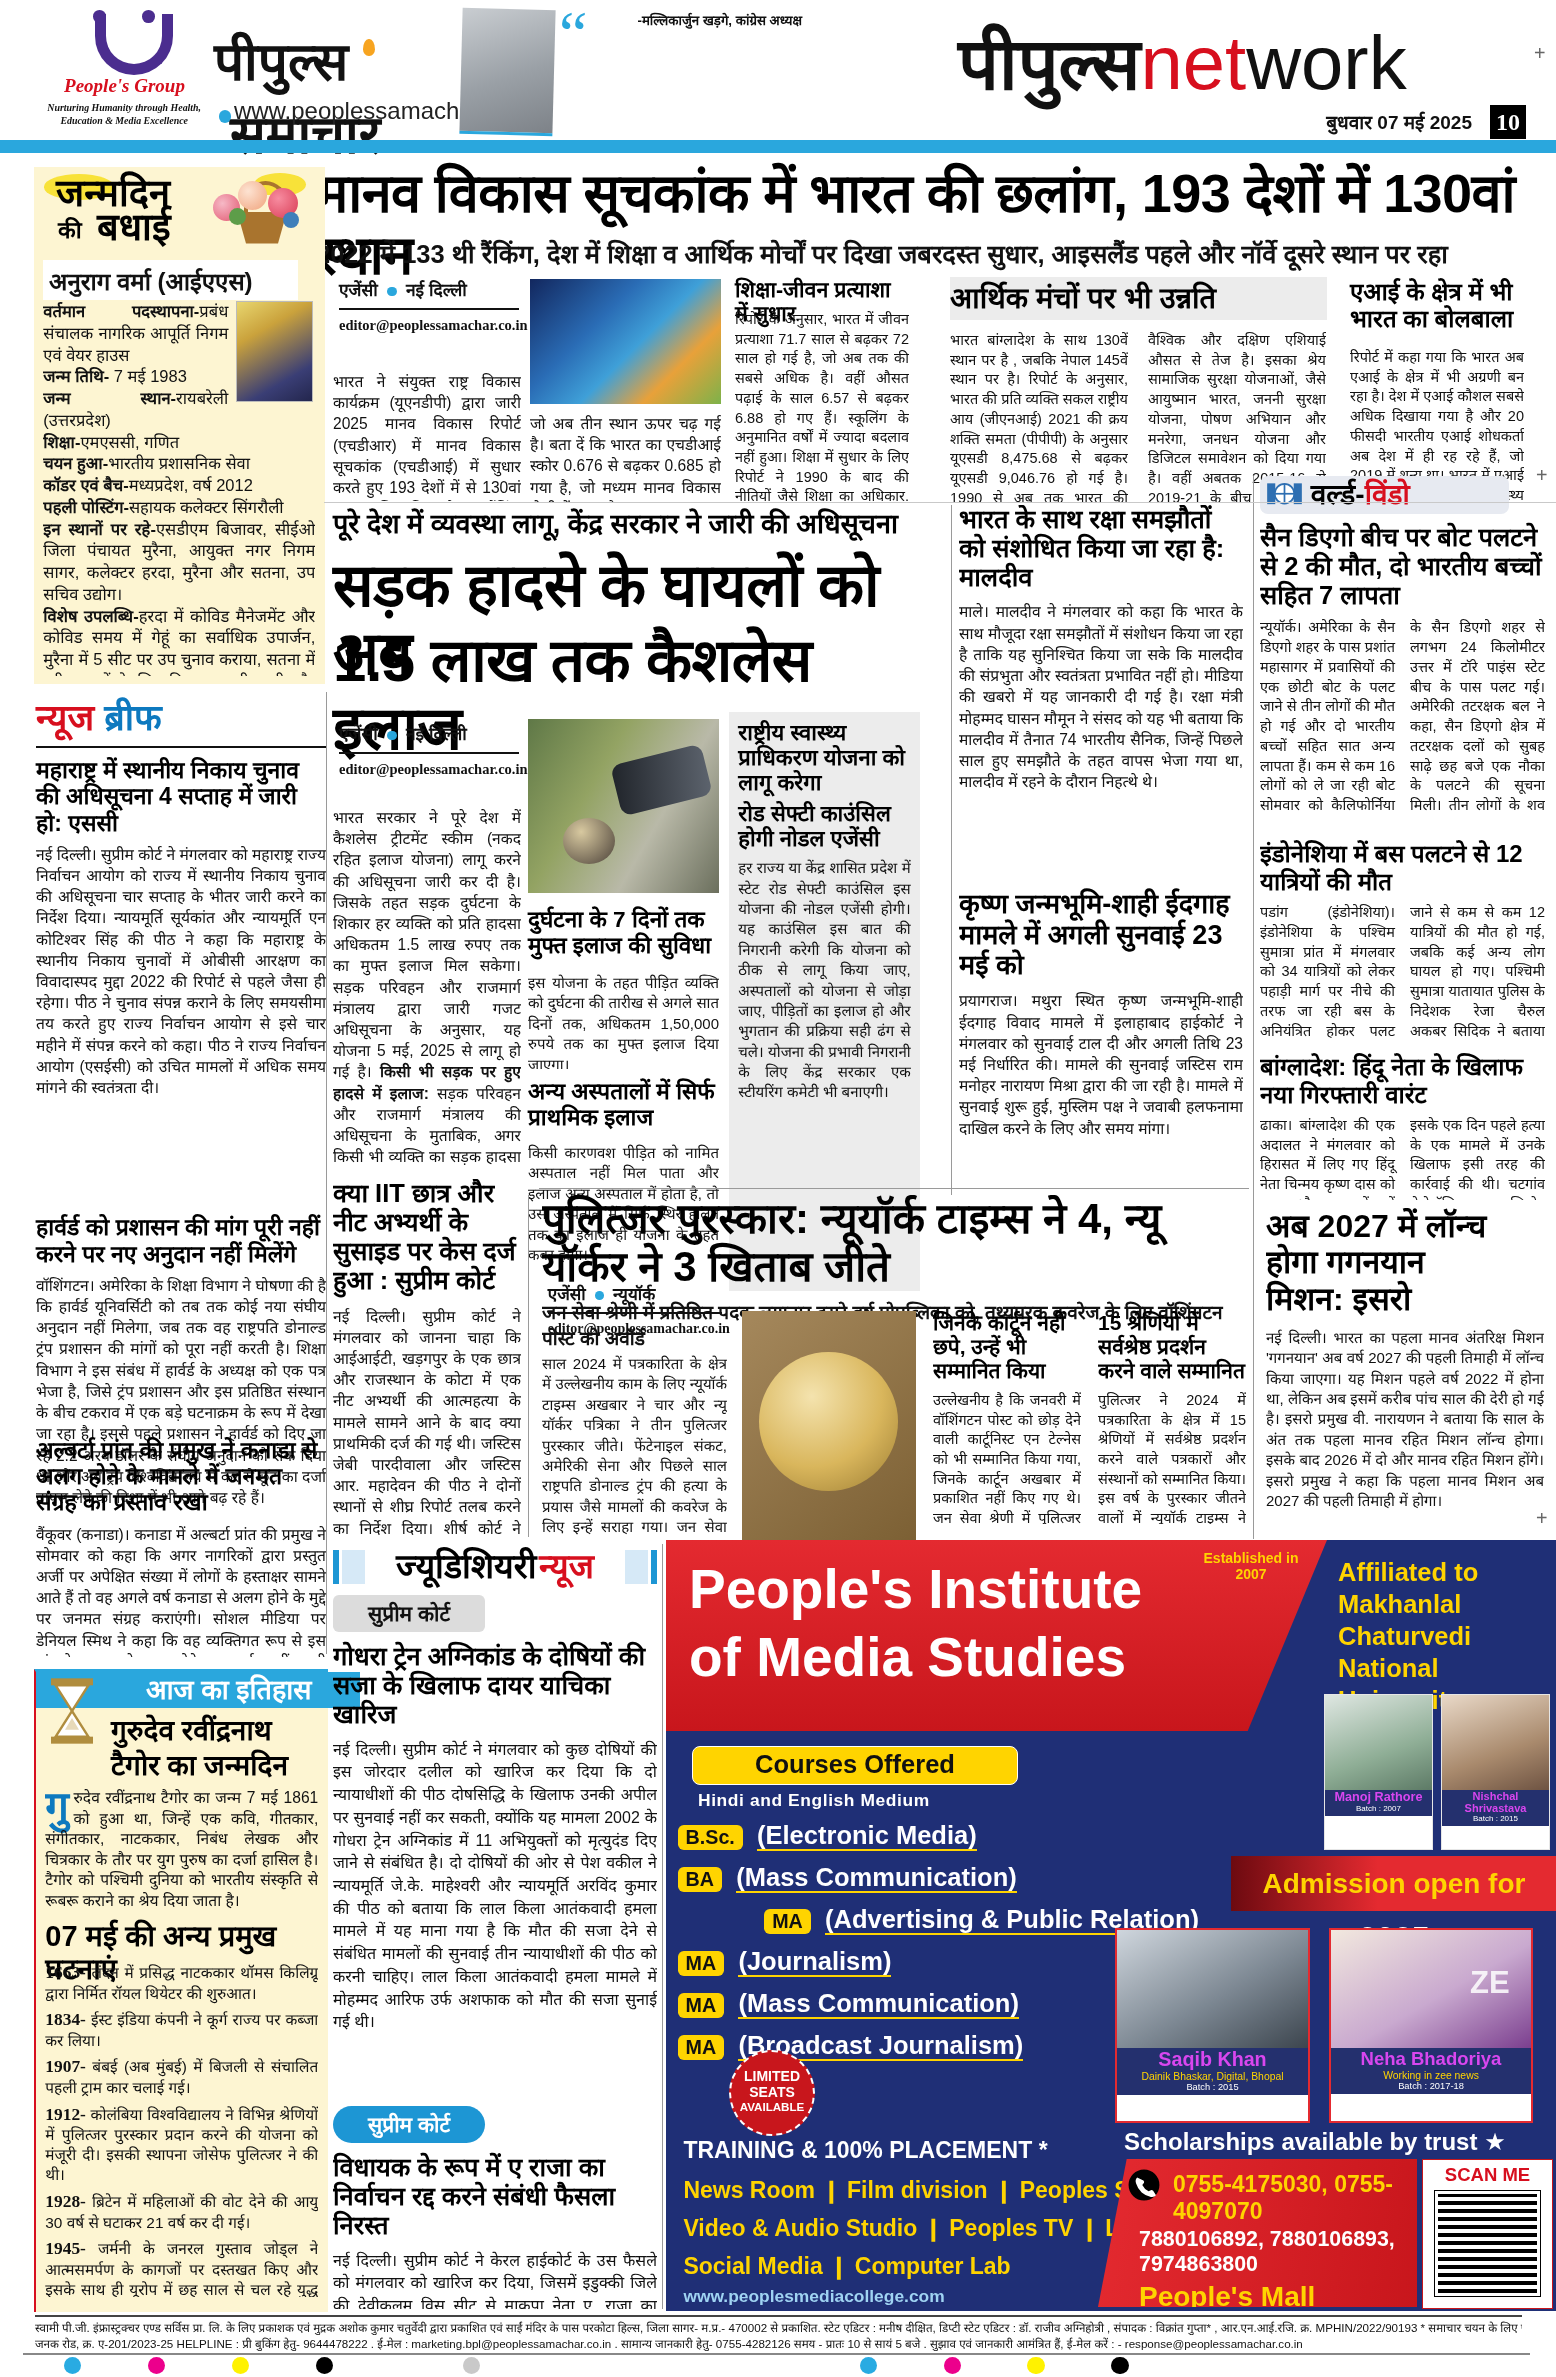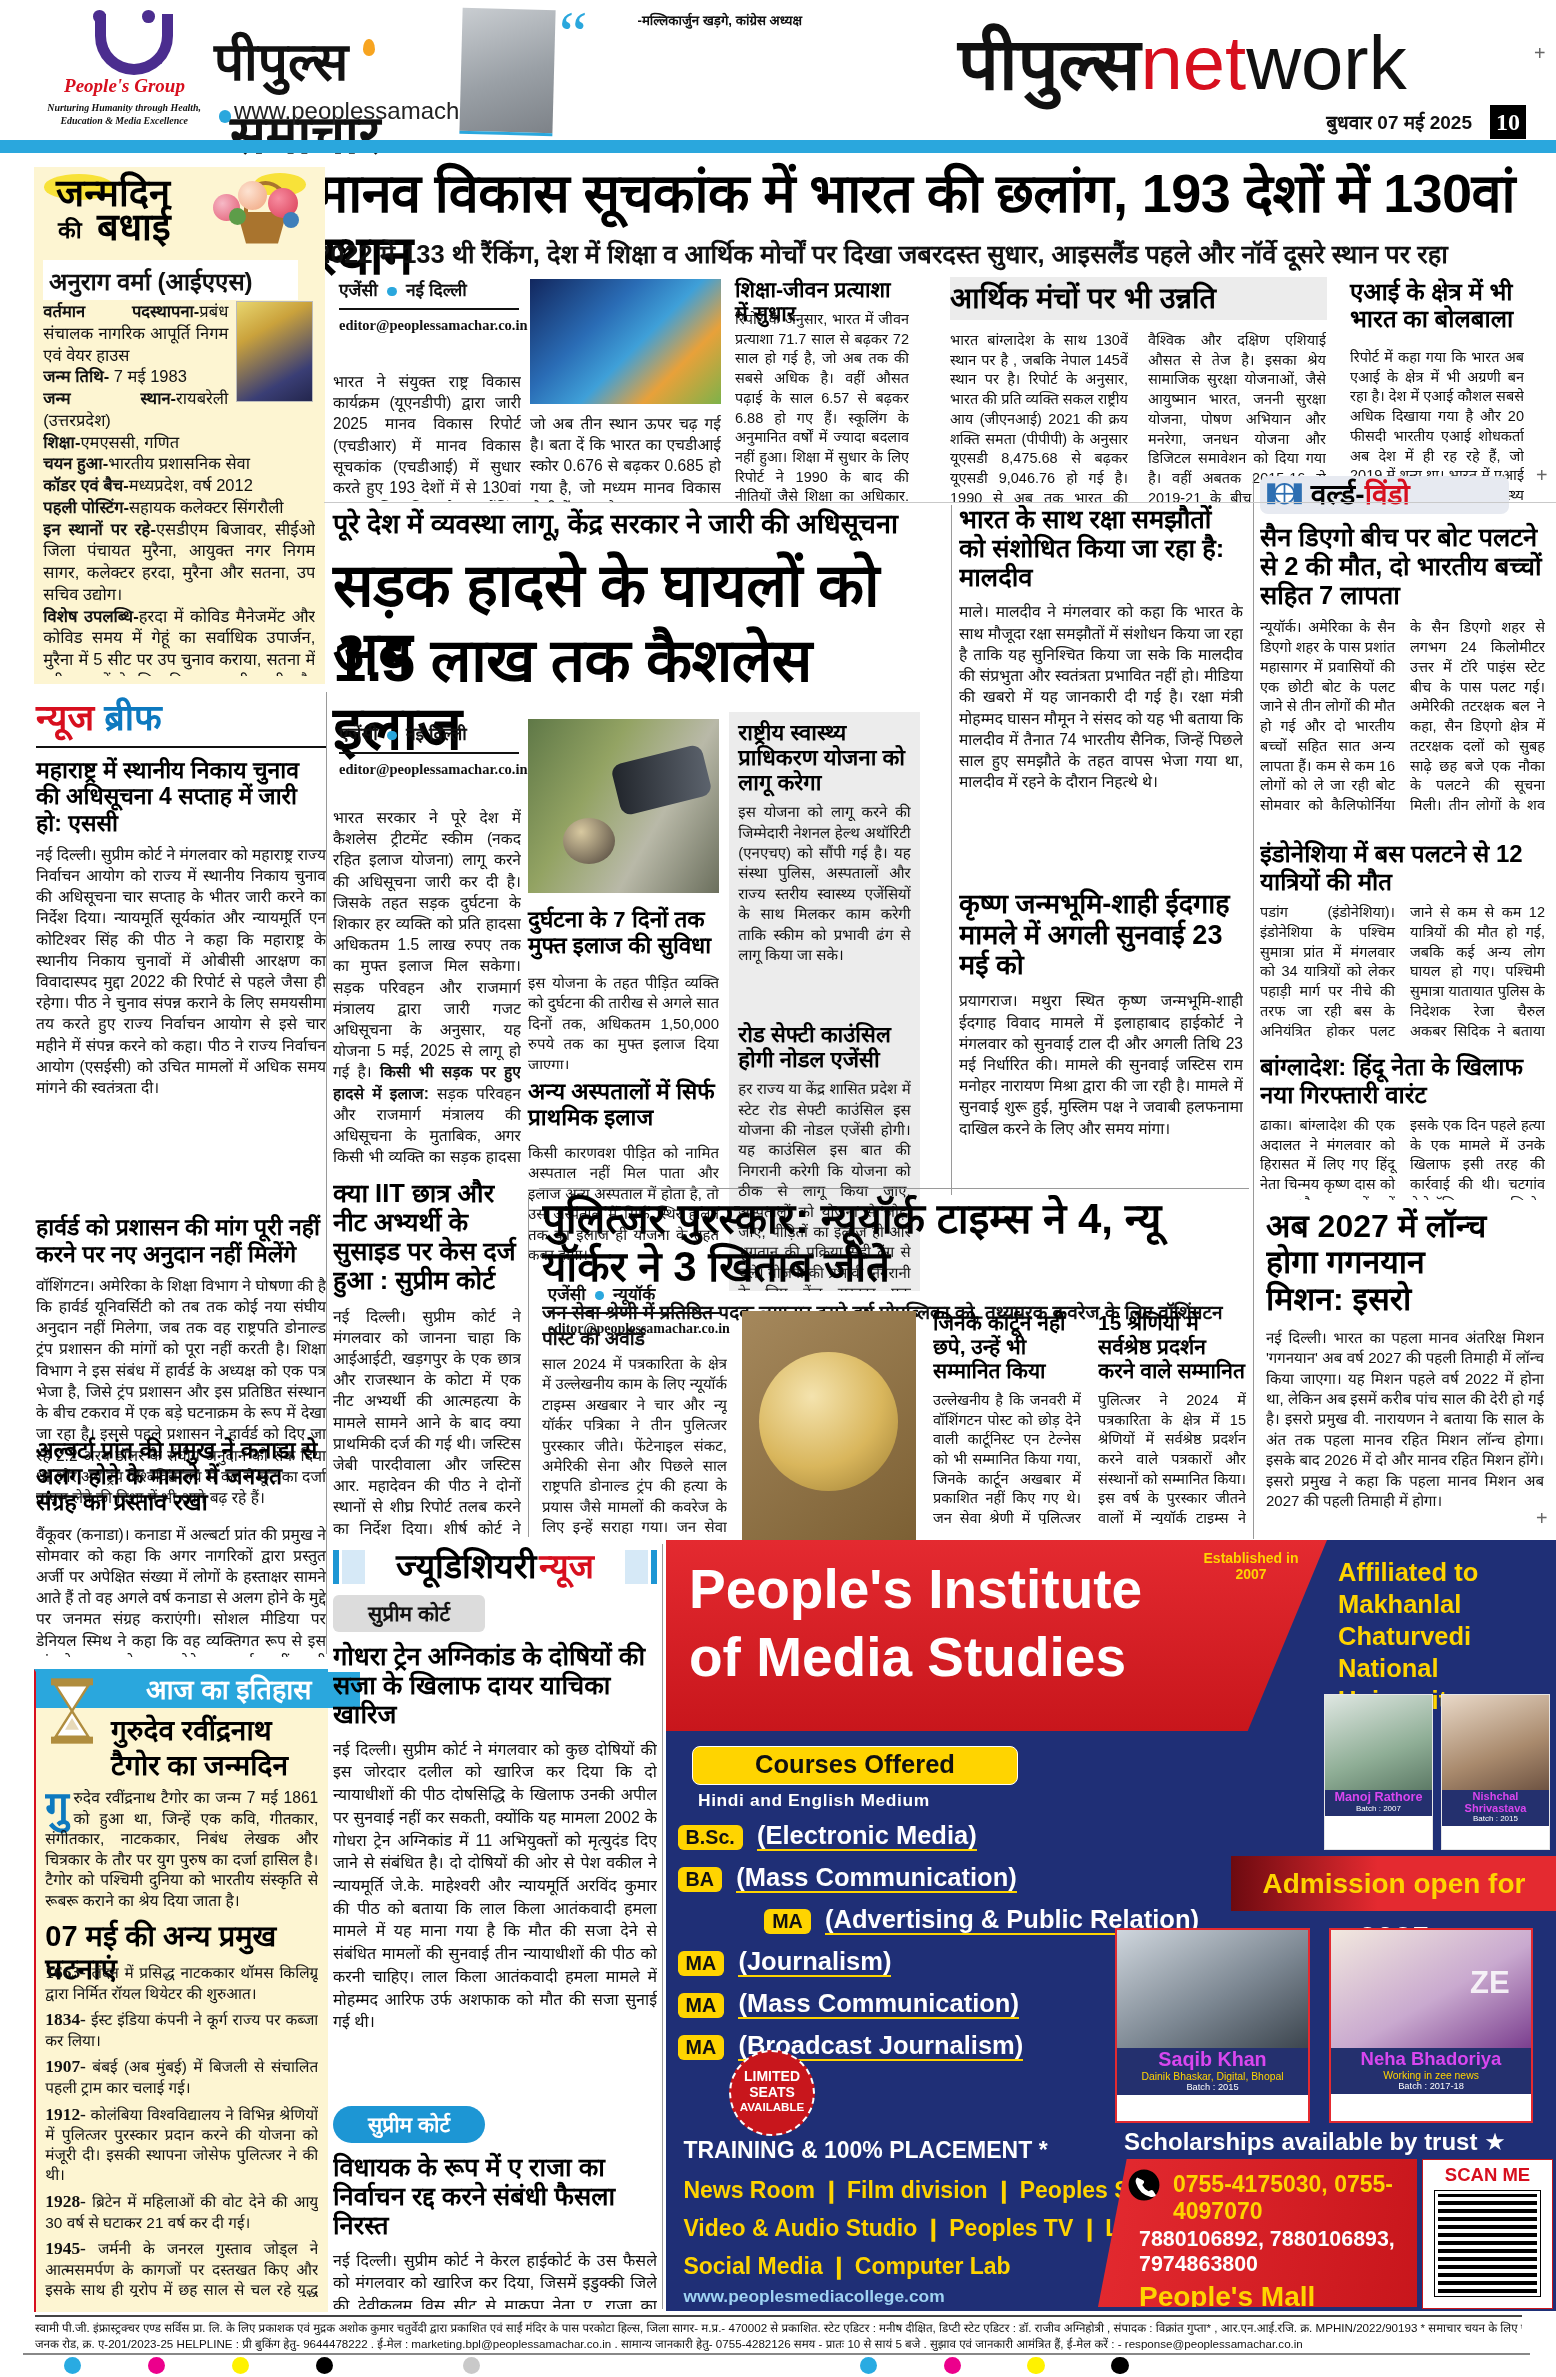--- a/index.html
+++ b/index.html
@@ -213,21 +213,20 @@
   <div class="abs" style="left:528px;top:719px;width:191px;height:174px;background:linear-gradient(120deg,#5f7847 0%,#93a363 35%,#b9b9a8 65%,#6b6f5d 100%);">
     <div class="abs dot" style="left:35px;top:99px;width:52px;height:46px;background:radial-gradient(circle at 35% 30%,#d8c9a0,#4a4038);"></div>
     <div class="abs" style="left:87px;top:35px;width:93px;height:52px;background:linear-gradient(100deg,#20242a,#5d646e);transform:rotate(-14deg);border-radius:10.4px;"></div>
   </div>
   <div class="abs hl" style="left:528px;top:907px;width:191px;font-size:22.6px;">दुर्घटना के 7 दिनों तक मुफ्त इलाज की सुविधा</div>
   <div class="abs bt" style="left:528px;top:973px;width:191px;height:96px;font-size:15px;">इस योजना के तहत पीड़ित व्यक्ति को दुर्घटना की तारीख से अगले सात दिनों तक, अधिकतम 1,50,000 रुपये तक का मुफ्त इलाज दिया जाएगा।</div>
   <div class="abs hl" style="left:528px;top:1079px;width:191px;font-size:22.6px;">अन्य अस्पतालों में सिर्फ प्राथमिक इलाज</div>
   <div class="abs bt" style="left:528px;top:1143px;width:191px;height:133px;font-size:15px;">किसी कारणवश पीड़ित को नामित अस्पताल नहीं मिल पाता और इलाज अन्य अस्पताल में होता है, तो उस अस्पताल में सिर्फ स्थिर हालत तक का इलाज ही योजना के तहत कवर होगा।</div>
   <div class="abs greybox" style="left:729px;top:712px;width:191px;height:579px;padding:8px 9.3px;box-sizing:border-box;overflow:hidden;">
     <div class="hl" style="font-size:22px;">राष्ट्रीय स्वास्थ्य प्राधिकरण योजना को लागू करेगा</div>
-    <div class="bt" style="margin-top:7px;height:214px;font-size:15px;">इस योजना को लागू करने की जिम्मेदारी नेशनल हेल्थ अथॉरिटी (एनएचए) को सौंपी गई है। यह संस्था पुलिस, अस्पतालों और राज्य स्तरीय स्वास्थ्य एजेंसियों के साथ मिलकर काम करेगी ताकि स्कीम को प्रभावी ढंग से लागू किया जा सके।</div>
     <div class="hl" style="font-size:22px;margin-top:5.8px;">रोड सेफ्टी काउंसिल होगी नोडल एजेंसी</div>
     <div class="bt" style="margin-top:7px;height:249px;font-size:15px;">हर राज्य या केंद्र शासित प्रदेश में स्टेट रोड सेफ्टी काउंसिल इस योजना की नोडल एजेंसी होगी। यह काउंसिल इस बात की निगरानी करेगी कि योजना को ठीक से लागू किया जाए, अस्पतालों को योजना से जोड़ा जाए, पीड़ितों का इलाज हो और भुगतान की प्रक्रिया सही ढंग से चले। योजना की प्रभावी निगरानी के लिए केंद्र सरकार एक स्टीयरिंग कमेटी भी बनाएगी।</div>
   </div>
 
   <div class="abs" style="left:959px;top:505px;width:284px;height:690px;overflow:hidden;">
     <div class="hl" style="font-size:25.5px;">भारत के साथ रक्षा समझौतों को संशोधित किया जा रहा है: मालदीव</div>
     <div class="bt" style="margin-top:9.3px;height:278px;font-size:15.6px;">माले। मालदीव ने मंगलवार को कहा कि भारत के साथ मौजूदा रक्षा समझौतों में संशोधन किया जा रहा है ताकि यह सुनिश्चित किया जा सके कि मालदीव की संप्रभुता और स्वतंत्रता प्रभावित नहीं हो। मीडिया की खबरो में यह जानकारी दी गई है। रक्षा मंत्री मोहम्मद घासन मौमून ने संसद को यह भी बताया कि मालदीव में तैनात 74 भारतीय सैनिक, जिन्हें पिछले साल हुए समझौते के तहत वापस भेजा गया था, मालदीव में रहने के दौरान निहत्थे थे।</div>
     <div class="hl" style="font-size:27px;margin-top:9.3px;">कृष्ण जन्मभूमि-शाही ईदगाह मामले में अगली सुनवाई 23 मई को</div>
     <div class="bt" style="margin-top:9.3px;height:243px;font-size:15.6px;">प्रयागराज। मथुरा स्थित कृष्ण जन्मभूमि-शाही ईदगाह विवाद मामले में इलाहाबाद हाईकोर्ट ने मंगलवार को सुनवाई टाल दी और अगली तिथि 23 मई निर्धारित की। मामले की सुनवाई जस्टिस राम मनोहर नारायण मिश्रा द्वारा की जा रही है। मामले में सुनवाई शुरू हुई, मुस्लिम पक्ष ने जवाबी हलफनामा दाखिल करने के लिए और समय मांगा।</div>
   </div>

